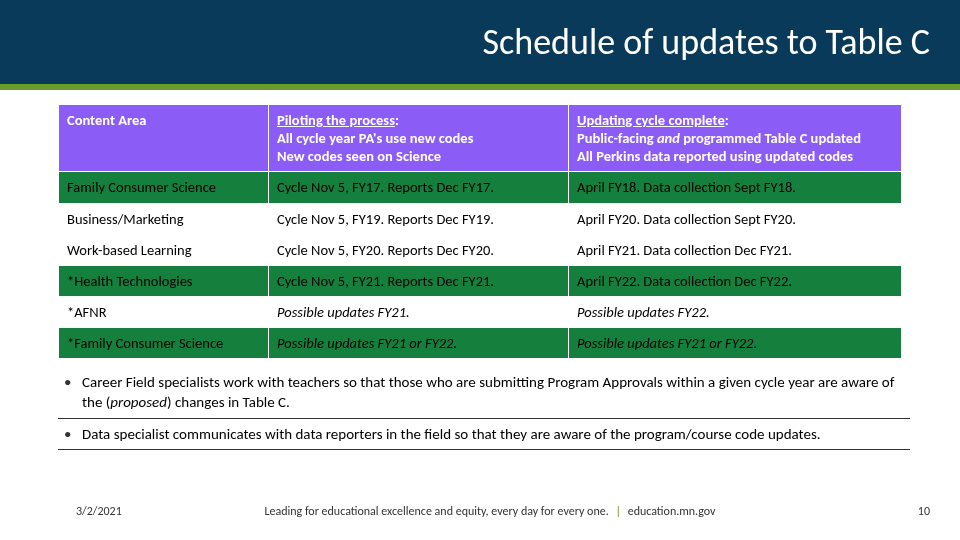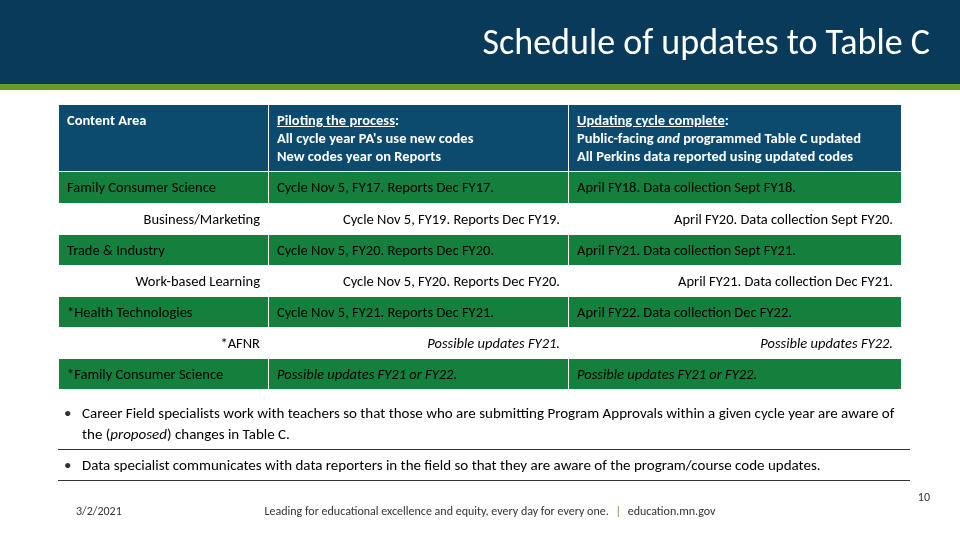--- a/index.html
+++ b/index.html
@@ -8,43 +8,43 @@
 
   
   .title-bar { background: #0a3a5a; height: 84px; display: flex; align-items: center; justify-content: flex-end; padding-right: 30px; }
   .title-bar h1 { color: #fff; font-size: 36px; font-weight: 400; }
   .green-bar { background: #6a9a2a; height: 6px; width: 100%; }
 
   
   .table-wrap { padding: 14px 58px 0 58px; }
   table { border-collapse: collapse; width: 100%; font-size: 14.5px; }
   th, td { text-align: left; vertical-align: top; padding: 6px 8px; border: 1px solid #fff; }
-  thead th { background: #0c4a6e; color: #fff; font-weight: 400; line-height: 1.25; }
+  thead th { background: #8b5cf6; color: #fff; font-weight: 400; line-height: 1.25; }
   thead th b { font-weight: 700; }
   thead th u { text-decoration: underline; }
   tbody tr.stripe td { background: #15803d; }
-  tbody tr.plain td { background: #ffffff; text-align: right; }
+  tbody tr.plain td { background: #ffffff; }
   tbody td { line-height: 1.25; }
   .italic { font-style: italic; }
   .col1 { width: 210px; }
   .col2 { width: 300px; margin-left: 29px; }
 
   
   .bullets { padding: 8px 50px 0 58px; }
   .bullets ul { list-style: none; }
   .bullets li { position: relative; padding: 5px 0 5px 24px; font-size: 15px; line-height: 1.35; border-bottom: 1px solid #333; }
   .bullets li::before { content: "•"; position: absolute; left: 6px; top: 5px; color: #333; }
   .bullets li .ital { font-style: italic; }
 
   
   .footer { position: absolute; bottom: 6px; left: 0; width: 100%; font-size: 12px; color: #333; }
   .footer .date { position: absolute; left: 76px; bottom: 0; }
   .footer .center { position: absolute; left: 0; right: 0; text-align: center; bottom: 0; margin-left: 20px; }
   .footer .center .sep { color: #8a8a2a; margin: 0 4px; }
-  .footer .pg { position: absolute; right: 30px; bottom: 14px; }
+  .footer .pg { position: absolute; right: 30px; bottom: 0; }
 </style>
 </head>
 <body>
 
 <div class="slide">
 
   <div class="title-bar">
     <h1>Schedule of updates to Table C</h1>
   </div>
   <div class="green-bar"></div>
@@ -52,44 +52,39 @@
   <div class="table-wrap">
     <table>
       <thead>
         <tr>
           <th class="col1">
             <b>Content Area</b>
           </th>
           <th class="col2">
             <b><u>Piloting the process</u>:</b><br>
             <b>All cycle year PA's use new codes</b><br>
-            <b>New codes year on Reports</b>
+            <b>New codes seen on Science</b>
           </th>
           <th>
             <b><u>Updating cycle complete</u>:</b><br>
             <b><span>Public-facing </span><i>and</i><span> programmed Table C updated</span></b><br>
             <b>All Perkins data reported using updated codes</b>
           </th>
         </tr>
       </thead>
       <tbody id="tbody">
           <tr class="stripe">
             <td>Family Consumer Science</td>
             <td>Cycle Nov 5, FY17. Reports Dec FY17.</td>
             <td>April FY18. Data collection Sept FY18.</td>
           </tr>
           <tr class="plain">
             <td>Business/Marketing</td>
             <td>Cycle Nov 5, FY19. Reports Dec FY19.</td>
             <td>April FY20. Data collection Sept FY20.</td>
-          </tr>
-          <tr class="stripe">
-            <td>Trade &amp; Industry</td>
-            <td>Cycle Nov 5, FY20. Reports Dec FY20.</td>
-            <td>April FY21. Data collection Sept FY21.</td>
           </tr>
           <tr class="plain">
             <td>Work-based Learning</td>
             <td>Cycle Nov 5, FY20. Reports Dec FY20.</td>
             <td>April FY21. Data collection  Dec FY21.</td>
           </tr>
           <tr class="stripe">
             <td>*Health Technologies</td>
             <td>Cycle Nov 5, FY21. Reports Dec FY21.</td>
             <td>April FY22. Data collection  Dec FY22.</td>

